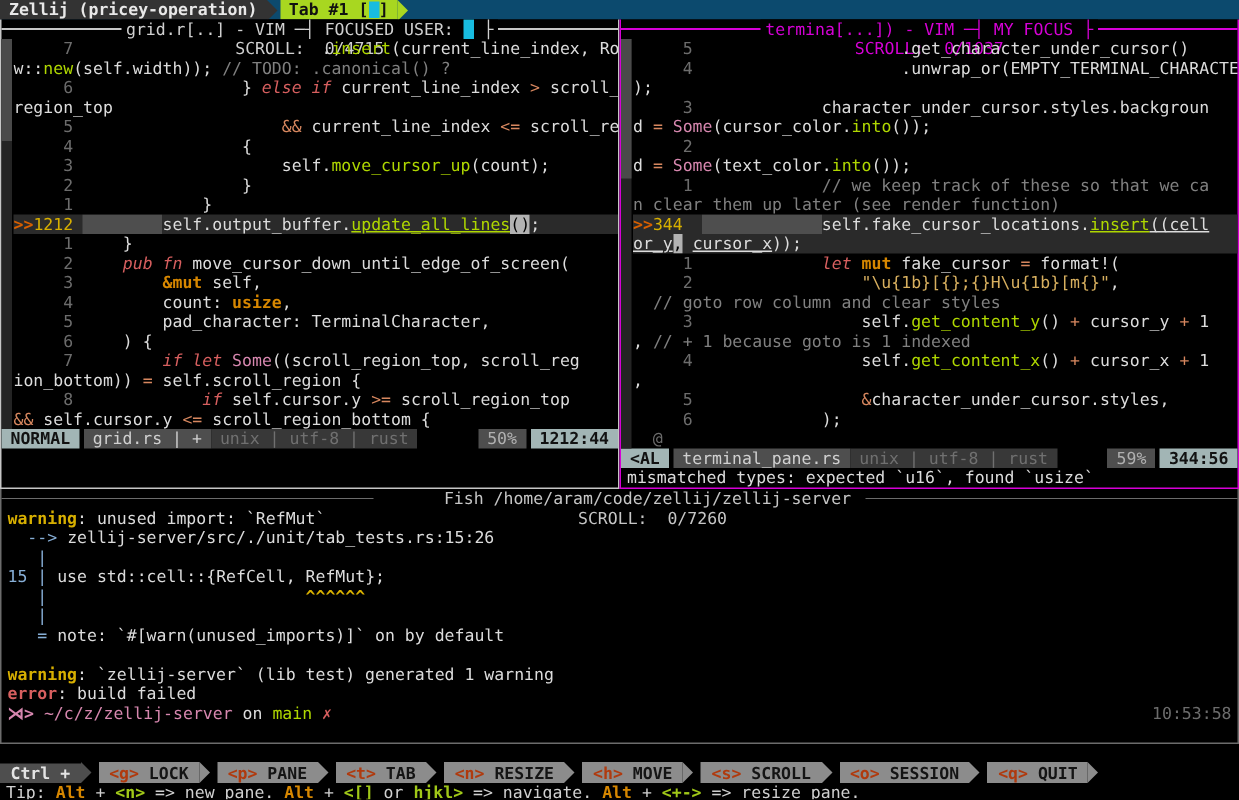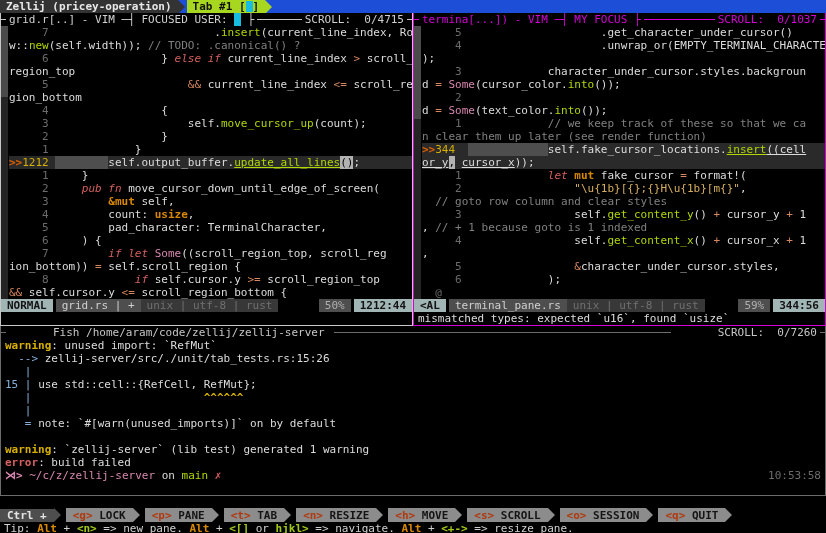--- a/index.html
+++ b/index.html
@@ -1,37 +1,37 @@
 <!DOCTYPE html>
 <html><head>
 <meta charset="utf-8">
 <style>
   * { margin:0; padding:0; box-sizing:border-box; }
   html,body { width:826px; height:533px; background:#000; overflow:hidden; }
   body { font-family:"DejaVu Sans Mono", monospace; font-size:11px; line-height:13px;
          display:flex; flex-direction:column; color:#dcdcdc; }
 
   
-  .topbar { height:13px; display:flex; align-items:stretch; background:#1d4ed8; }
+  .topbar { height:13px; display:flex; align-items:stretch; background:#0c4a6e; }
   .tseg { padding:0 6px; display:flex; align-items:center; white-space:pre; }
   .tsession { background:#333; color:#e8e8e8; font-weight:bold; }
   .ttab { background:#a8d720; color:#111; font-weight:bold; }
   .arr { width:0; height:0; border-top:7px solid transparent; border-bottom:7px solid transparent; }
   .arr-dark { border-left:7px solid #333; }
   .arr-green { border-left:7px solid #a8d720; }
   .tgap { width:2px; }
   .ublk-b { display:inline-block; width:7px; height:11px; background:#18bce0; vertical-align:-2px; }
 
   
   .main { display:flex; }
   .pane { width:413px; border:1px solid var(--pc); border-top:none; background:#000;
           display:flex; flex-direction:column; }
   .fish { width:826px; border:1px solid var(--pc); border-top:none; background:#000; }
   .ptitle { height:13px; display:flex; align-items:center; padding:0 5px; white-space:pre;
-            background:linear-gradient(to bottom, transparent 6px, var(--pc) 6px, var(--pc) 7px, transparent 7px); }
+            background:linear-gradient(to bottom, transparent 6px, var(--pc) 6px, var(--pc) 7px, transparent 7px);flex-direction:column; }
   .ptxt { background:#000; padding:0 3px; display:inline-flex; }
   .pfill { flex:1; }
   .pbody { position:relative; padding-left:8px; }
   .vstrip { position:absolute; left:0; top:0; bottom:0; width:7px; background:#242424; }
   .vthumb { width:100%; background:#4a4a4a; }
 
   .crow { height:13px; display:flex; overflow:hidden; }
   .crow.cur { background:#2a2a2a; }
   .sg { white-space:pre; }
 
@@ -141,23 +141,20 @@
           <div class="crow">
             <span class="sg pln">region_top</span>
           </div>
           <div class="crow">
             <span class="sg lnr">     5 </span>
             <span class="sg pln">                    </span>
             <span class="sg op">&amp;&amp;</span>
             <span class="sg pln"> current_line_index </span>
             <span class="sg op">&lt;=</span>
             <span class="sg pln"> scroll_re</span>
-          </div>
-          <div class="crow">
-            <span class="sg pln">gion_bottom</span>
           </div>
           <div class="crow">
             <span class="sg lnr">     4 </span>
             <span class="sg pln">                {</span>
           </div>
           <div class="crow">
             <span class="sg lnr">     3 </span>
             <span class="sg pln">                    self.</span>
             <span class="sg fnc">move_cursor_up</span>
             <span class="sg pln">(count);</span>

